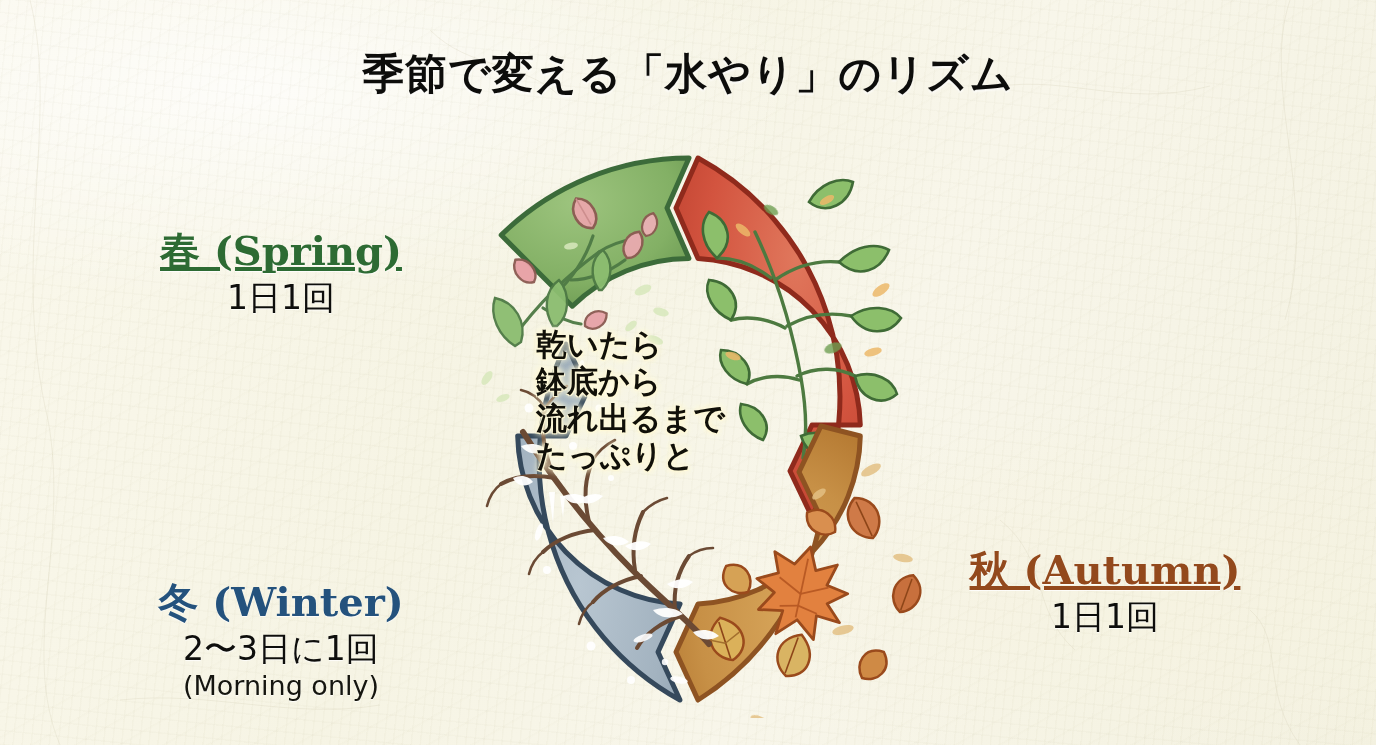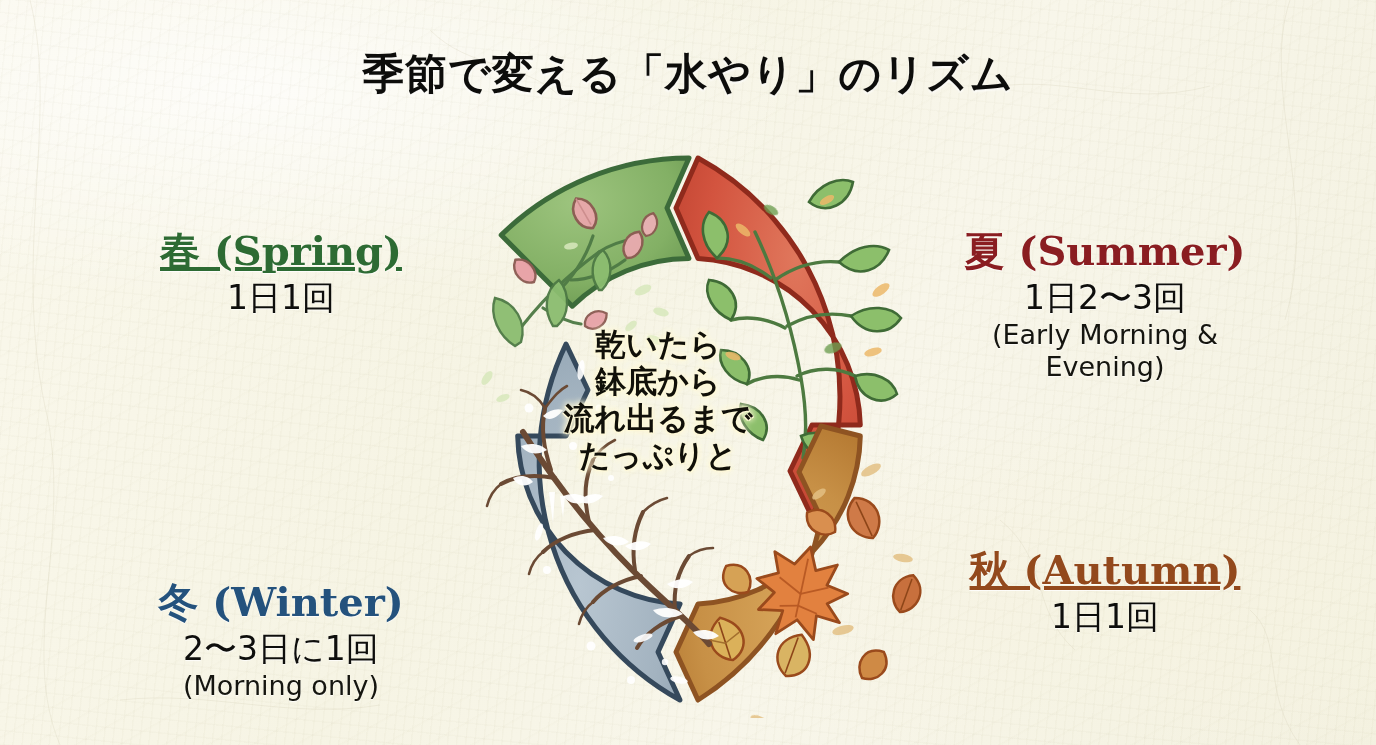--- a/index.html
+++ b/index.html
@@ -37,22 +37,22 @@
     text-shadow:0 2px 2px rgba(255,255,255,.85), 0 1px 0 rgba(120,115,95,.25);
     white-space:nowrap;
   }
 
   
   #ring-wrap{position:absolute;left:403px;top:140px;width:572px;height:578px;}
   #ring{display:block;width:572px;height:578px;}
 
   
   #center-caption{
-    position:absolute;left:508px;top:326px;width:300px;
-    text-align:center;
+    position:absolute;left:536px;top:326px;width:300px;
+    text-align:left;
     font-family:"DejaVu Sans","Liberation Sans",sans-serif;
     font-weight:700;
     font-size:31px;line-height:1.19;
     color:#111009;
     text-shadow:
       0 0 6px #fdf8d8, 0 0 6px #fdf8d8, 0 0 10px #fbf4cf,
       1px 1px 0 rgba(255,250,215,.95), -1px 1px 0 rgba(255,250,215,.95);
     pointer-events:none;
   }
   #center-caption .cl{display:block;white-space:nowrap;}
@@ -401,25 +401,20 @@
     <span class="cl">鉢底から</span>
     <span class="cl">流れ出るまで</span>
     <span class="cl">たっぷりと</span>
   </div>
 
   <div class="season" id="season-spring">
     <div class="heading">春 (Spring)</div>
     <div class="freq">1日1回</div>
   </div>
 
-  <div class="season" id="season-summer">
-    <div class="heading">夏 (Summer)</div>
-    <div class="freq">1日2〜3回</div>
-    <div class="note">(Early Morning &amp; Evening)</div>
-  </div>
 
   <div class="season" id="season-autumn">
     <div class="heading">秋 (Autumn)</div>
     <div class="freq">1日1回</div>
   </div>
 
   <div class="season" id="season-winter">
     <div class="heading">冬 (Winter)</div>
     <div class="freq">2〜3日に1回</div>
     <div class="note">(Morning only)</div>

